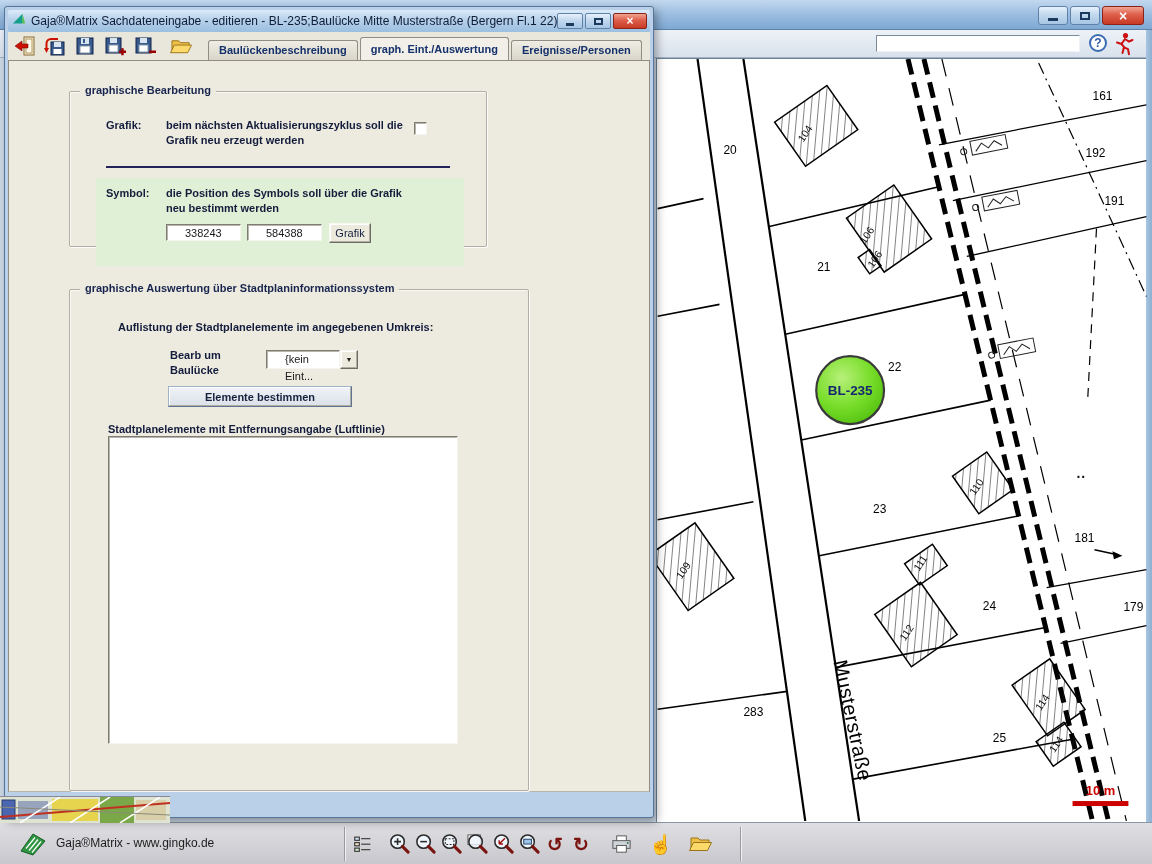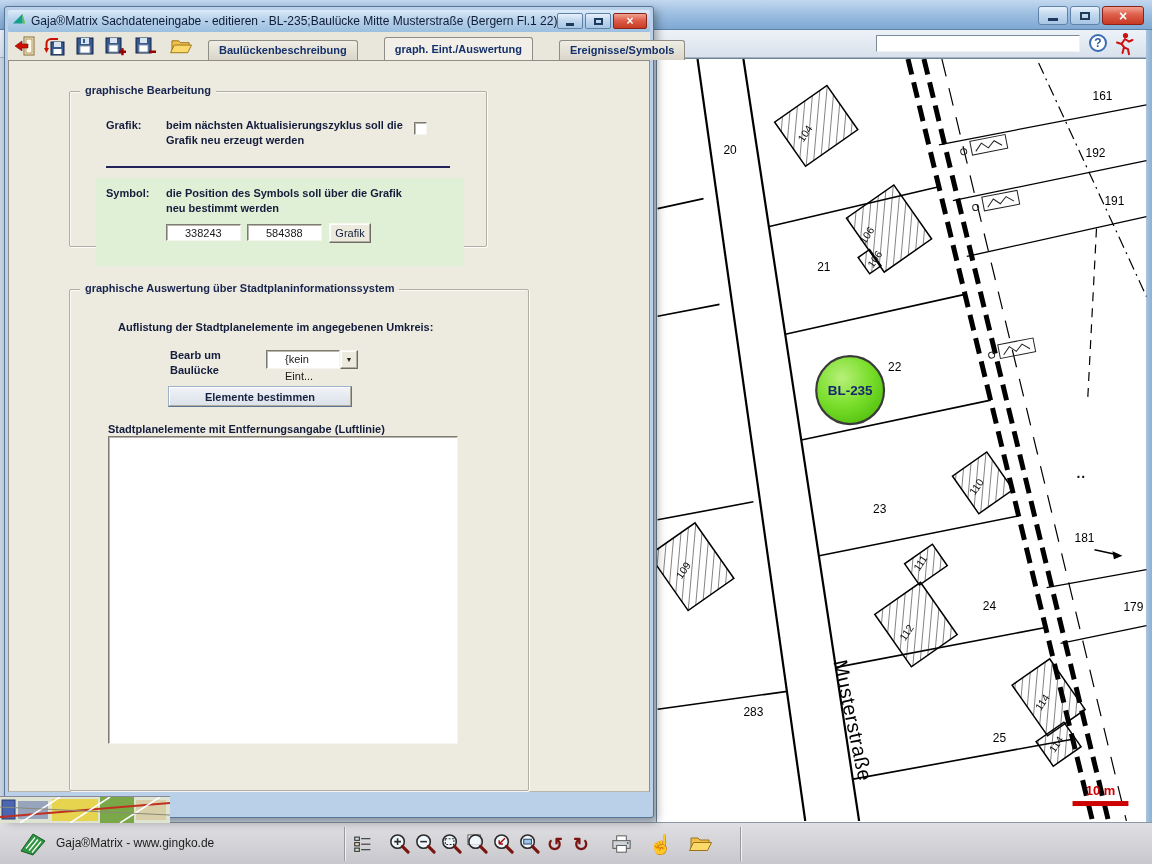--- a/index.html
+++ b/index.html
@@ -58,21 +58,21 @@
   .dlg-btns { position:absolute; right:3px; top:3px; display:flex; gap:2px; }
   .dbtn { height:16px; border-radius:2px; border:1px solid #5f82a8; display:flex; align-items:center; justify-content:center;
     background:linear-gradient(#e8f1fb,#c2d8ee 45%,#a8c6e4); color:#1c3a5e; }
   .dbtn.min,.dbtn.max { width:26px; } .dbtn.close { width:34px; border-color:#8a2218;
     background:linear-gradient(#f2a492,#dd5f4b 45%,#c83a24); color:#fff; font-weight:bold; font-size:12px; }
   .dminbar { width:8px; height:3px; background:#1c3a5e; margin-top:6px; }
   .dmaxbox { width:9px; height:7px; border:2px solid #1c3a5e; }
 
   .dlg-toolbar { position:relative; height:28px; background:#e9e6db; display:flex; align-items:center; padding-left:4px; gap:4px; }
   .tbico { width:26px; height:26px; display:flex; align-items:center; justify-content:center; }
-  .tabs { position:absolute; left:200px; bottom:0; display:flex; align-items:flex-end;gap:24px; }
+  .tabs { position:absolute; left:200px; bottom:0; display:flex; align-items:flex-end; }
   .tab { height:20px; line-height:19px; padding:0 10px; font-size:11px; font-weight:bold; color:#15316b;
     background:linear-gradient(#efede4,#d9d5c9); border:1px solid #8f8d84; border-bottom:none;
     border-radius:3px 3px 0 0; margin-right:2px; white-space:nowrap; }
   .tab.active { height:23px; line-height:22px; background:#f1efe7; position:relative; z-index:2; }
 
   .dlg-content { position:relative; height:732px; background:#edebe0; border:1px solid #8f8d84; border-bottom-color:#b8b5aa; }
 
   .groupbox { position:absolute; border:1px solid #b2afa2; border-radius:2px;
     box-shadow:1px 1px 0 rgba(255,255,255,.85), inset 1px 1px 0 rgba(255,255,255,.7); }
   .grouptitle { position:absolute; top:-8px; left:10px; background:#edebe0; padding:0 5px;
@@ -454,21 +454,21 @@
     <span class="tbico" style="margin-left:6px">
       <svg viewBox="0 0 26 22" width="25" height="21">
           <path d="M3 17 V5 h7 l2 2 h9 v3" fill="#eec04a" stroke="#9a7418"></path>
           <path d="M1.5 17.5 L5.5 9.5 h18 L19.5 17.5 Z" fill="#fbd96a" stroke="#9a7418"></path>
         </svg>
     </span>
 
     <div class="tabs">
       <div class="tab">Baulückenbeschreibung</div>
       <div class="tab active">graph. Eint./Auswertung</div>
-      <div class="tab">Ereignisse/Symbols</div>
+      <div class="tab">Ereignisse/Personen</div>
     </div>
   </div>
 
   <div class="dlg-content">
 
     <div class="groupbox" style="left:60px; top:30px; width:418px; height:156px;">
       <span class="grouptitle">graphische Bearbeitung</span>
       <div class="lbl abs" style="left:36px; top:26px;">Grafik:</div>
       <div class="lbl abs" style="left:96px; top:26px; width:250px;">beim nächsten Aktualisierungszyklus soll die Grafik neu erzeugt werden</div>
       <div class="checkbox abs" style="left:344px; top:30px;"></div>

